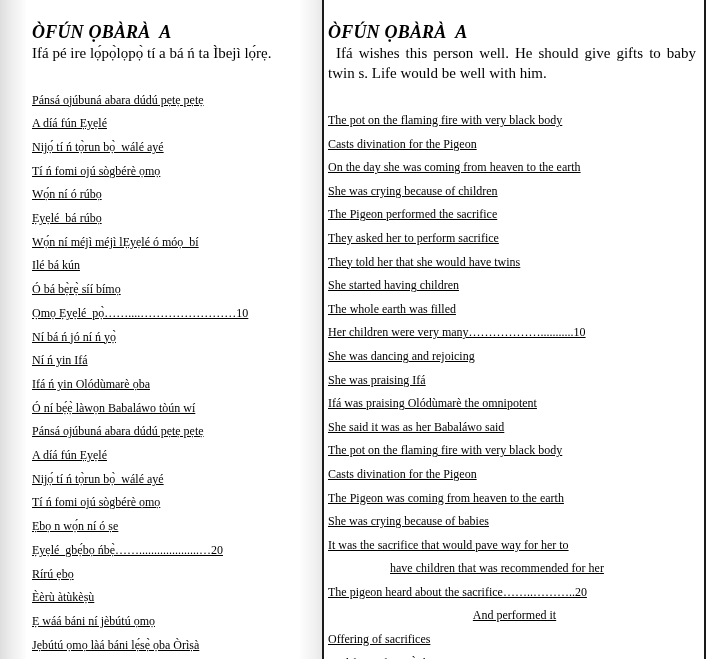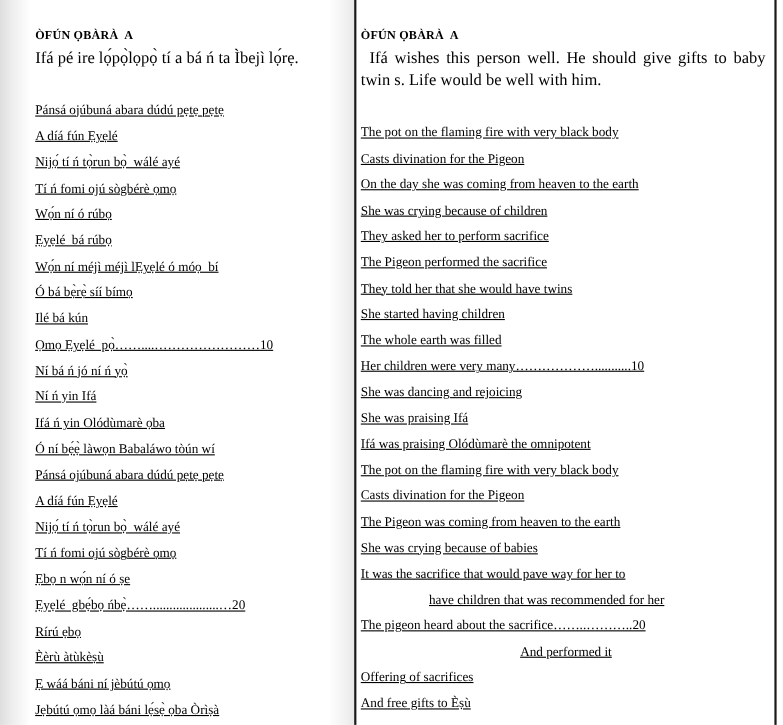--- a/index.html
+++ b/index.html
@@ -64,26 +64,27 @@
     left: 32px;
     width: 268px;
   }
   .column-right {
     left: 328px;
     width: 368px;
   }
 
   .heading {
     font-weight: bold;
-    font-size: 11px;
+    font-size: 18px;
     line-height: 20px;
     margin: 0;
     padding-top: 22px;
     letter-spacing: 0.2px;
     white-space: pre;
+    font-style: italic;
   }
 
   .intro {
     font-size: 15px;
     line-height: 19.5px;
     margin: 0;
     padding-top: 2px;
   }
   .intro-justified {
     text-align: justify;
@@ -133,22 +134,22 @@
     <div class="heading">ÒFÚN ỌBÀRÀ  A</div>
     <div class="intro">Ifá pé ire lọ́pọ̀lọpọ̀ tí a bá ń ta Ìbejì lọ́rẹ.</div>
     <div class="verse">
         <div class="verse-line">Pánsá ojúbuná abara dúdú pẹtẹ pẹtẹ</div>
         <div class="verse-line">A díá fún Ẹyẹlé</div>
         <div class="verse-line">Nijọ́ tí ń tọ̀run bọ̀  wálé ayé</div>
         <div class="verse-line">Tí ń fomi ojú sògbérè ọmọ</div>
         <div class="verse-line">Wọ́n ní ó rúbọ</div>
         <div class="verse-line">Ẹyẹlé  bá rúbọ</div>
         <div class="verse-line">Wọ́n ní méjì méjì lẸyẹlé ó móọ  bí</div>
+        <div class="verse-line">Ilé bá kún</div>
         <div class="verse-line">Ó bá bẹ̀rẹ̀ síí bímọ</div>
-        <div class="verse-line">Ilé bá kún</div>
         <div class="verse-line">Ọmọ Ẹyẹlé  pọ̀……....……………………10</div>
         <div class="verse-line">Ní bá ń jó ní ń yọ̀</div>
         <div class="verse-line">Ní ń yin Ifá</div>
         <div class="verse-line">Ifá ń yin Olódùmarè ọba</div>
         <div class="verse-line">Ó ní bẹ́ẹ̀ làwọn Babaláwo tòún wí</div>
         <div class="verse-line">Pánsá ojúbuná abara dúdú pẹtẹ pẹtẹ</div>
         <div class="verse-line">A díá fún Ẹyẹlé</div>
         <div class="verse-line">Nijọ́ tí ń tọ̀run bọ̀  wálé ayé</div>
         <div class="verse-line">Tí ń fomi ojú sògbérè ọmọ</div>
         <div class="verse-line">Ẹbọ n wọ́n ní ó ṣe</div>
@@ -163,29 +164,30 @@
   <div class="column-divider"></div>
 
   <div class="column column-right">
     <div class="heading">ÒFÚN ỌBÀRÀ  A</div>
     <div class="intro intro-justified">Ifá wishes this person well. He should give gifts to baby twin s. Life would be well with him.</div>
     <div class="verse">
         <div class="verse-line">The pot on the flaming fire with very black body</div>
         <div class="verse-line">Casts divination for the Pigeon</div>
         <div class="verse-line">On the day she was coming from heaven to the earth</div>
         <div class="verse-line">She was crying because of children</div>
+        <div class="verse-line">The Pigeon performed the sacrifice</div>
         <div class="verse-line">They asked her to perform sacrifice</div>
-        <div class="verse-line">The Pigeon performed the sacrifice</div>
         <div class="verse-line">They told her that she would have twins</div>
         <div class="verse-line">She started having children</div>
         <div class="verse-line">The whole earth was filled</div>
         <div class="verse-line">Her children were very many………………...........10</div>
         <div class="verse-line">She was dancing and rejoicing</div>
         <div class="verse-line">She was praising Ifá</div>
         <div class="verse-line">Ifá was praising Olódùmarè the omnipotent</div>
+        <div class="verse-line">She said it was as her Babaláwo said</div>
         <div class="verse-line">The pot on the flaming fire with very black body</div>
         <div class="verse-line">Casts divination for the Pigeon</div>
         <div class="verse-line">The Pigeon was coming from heaven to the earth</div>
         <div class="verse-line">She was crying because of babies</div>
         <div class="verse-line">It was the sacrifice that would pave way for her to</div>
         <div class="verse-line indent">have children that was recommended for her</div>
         <div class="verse-line">The pigeon heard about the sacrifice……..………..20</div>
         <div class="verse-line lead-space">And performed it</div>
         <div class="verse-line">Offering of sacrifices</div>
         <div class="verse-line">And free gifts to Èṣù</div>

